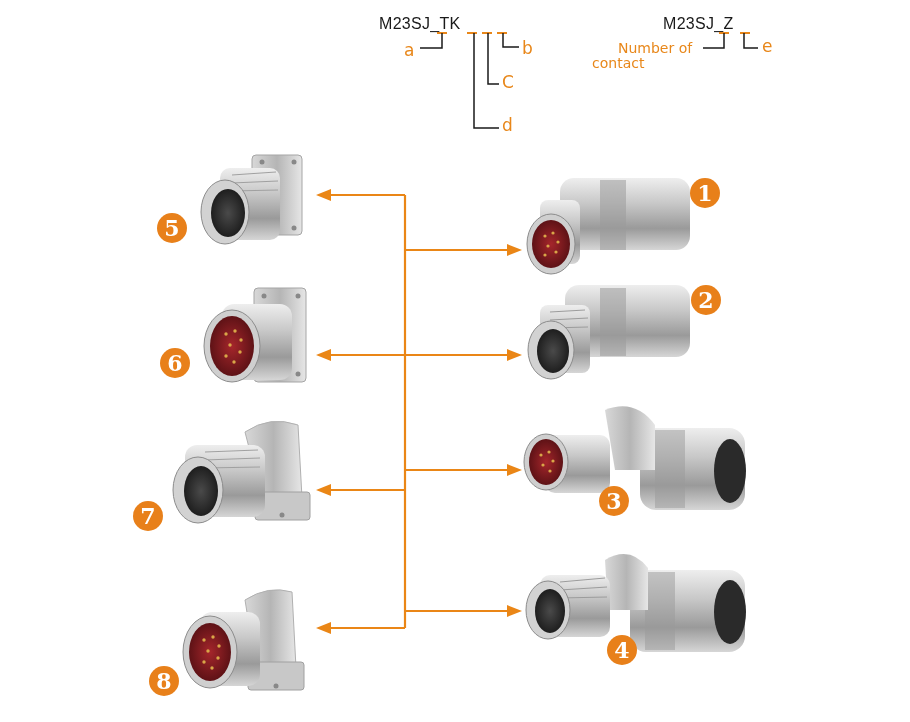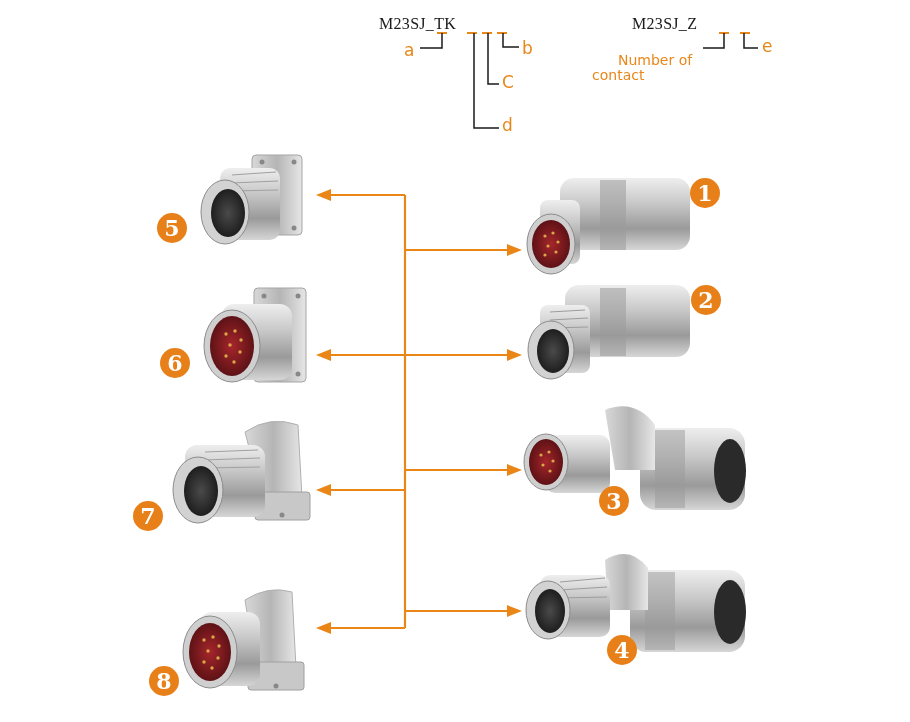--- a/index.html
+++ b/index.html
@@ -1,35 +1,35 @@
 <!DOCTYPE html>
 <html><head>
 <meta charset="utf-8">
 <style>
   html, body { margin:0; padding:0; background:#ffffff; }
   #stage { position:relative; width:910px; height:722px; overflow:hidden; background:#ffffff; font-family:"DejaVu Sans", sans-serif; }
-  .code { position:absolute; font-family:Liberation Serif, serif; font-size:16px; color:#1a1a1a; letter-spacing:0.3px; white-space:nowrap; }
+  .code { position:absolute; font-family:Liberation Sans, sans-serif; font-size:16px; color:#1a1a1a; letter-spacing:0.3px; white-space:nowrap; }
   .olabel { position:absolute; font-family:"DejaVu Sans", sans-serif; font-size:17px; color:#e8871a; white-space:nowrap; line-height:17px; }
-  .olabel.small { font-size:14px; line-height:15px;margin-top:12px; }
+  .olabel.small { font-size:14px; line-height:15px; }
   svg.overlay { position:absolute; left:0; top:0; }
   .badge { position:absolute; width:30px; height:30px; border-radius:50%; background:#e8801a; color:#ffffff; font-family:"DejaVu Serif", serif; font-weight:bold; font-size:22px; line-height:30px; text-align:center; }
   .product { position:absolute; }
 </style>
 </head>
 <body>
 
 <div id="stage">
 
   <div class="code" style="left:379px; top:15px;">M23SJ_TK</div>
   <div class="olabel" style="left:404px; top:42px;">a</div>
   <div class="olabel" style="left:522px; top:40px;">b</div>
   <div class="olabel" style="left:502px; top:74px;">C</div>
   <div class="olabel" style="left:502px; top:117px;">d</div>
 
-  <div class="code" style="left:632px; top:15px;">M23SJ_Z</div>
+  <div class="code" style="left:663px; top:15px;">M23SJ_Z</div>
   <div class="olabel small" style="left:618px; top:41px;">Number of</div>
   <div class="olabel small" style="left:592px; top:56px;">contact</div>
   <div class="olabel" style="left:762px; top:38px;">e</div>
 
   <svg class="overlay" width="910" height="722">
 
     <g stroke="#e8871a" stroke-width="2">
       <line x1="437" y1="33" x2="447" y2="33"></line>
       <line x1="467" y1="33" x2="477" y2="33"></line>
       <line x1="482" y1="33" x2="492" y2="33"></line>

